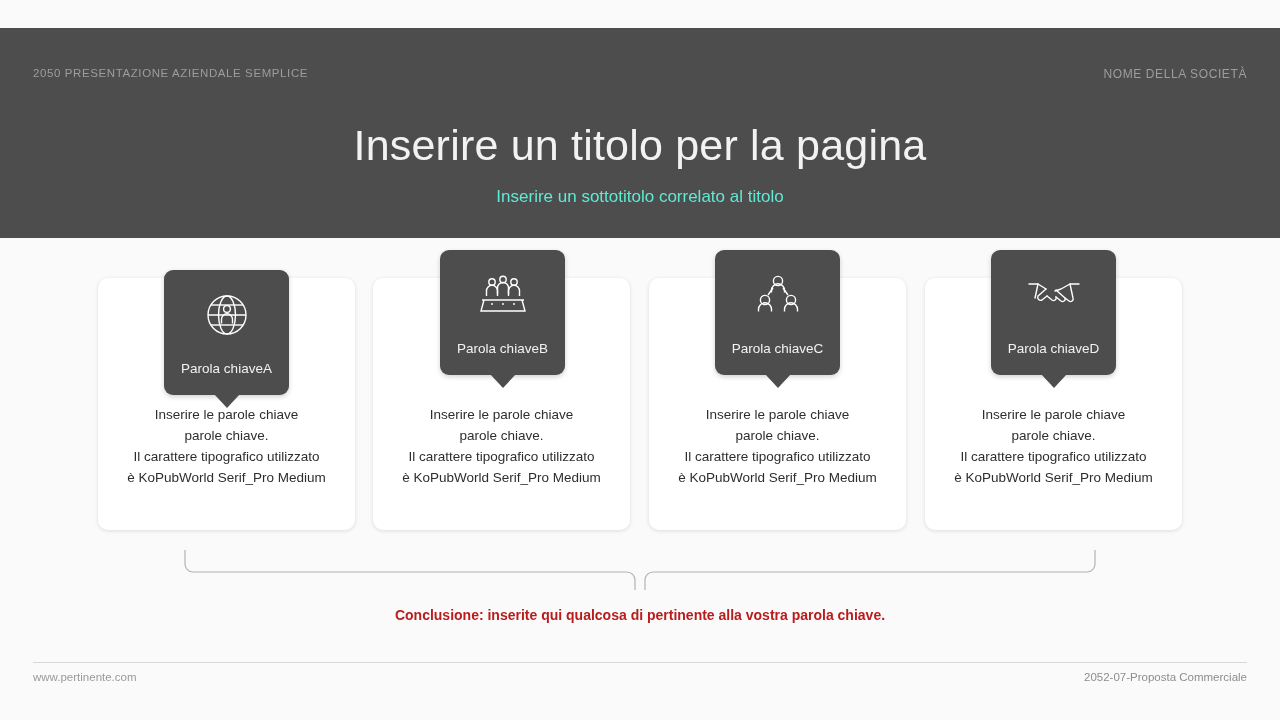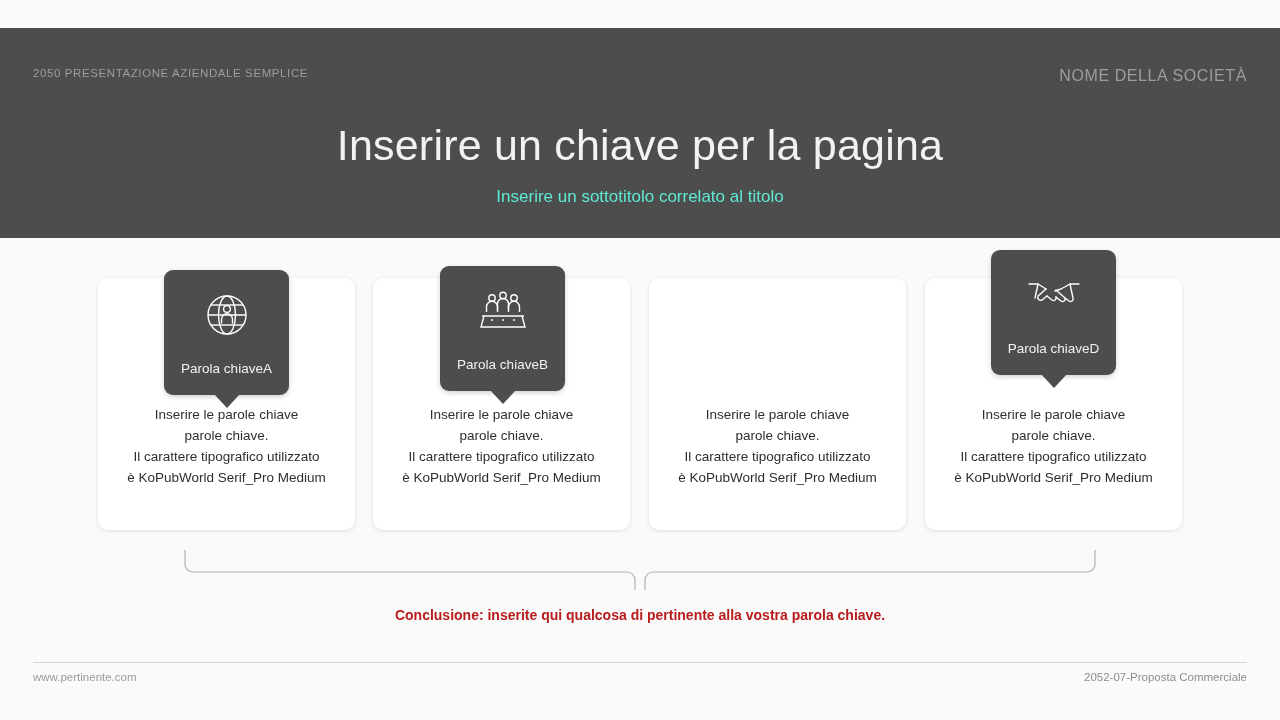--- a/index.html
+++ b/index.html
@@ -33,21 +33,21 @@
     left: 33px;
     top: 39px;
     font-size: 11.5px;
     letter-spacing: 0.6px;
     color: #9d9d9d;
   }
   .header-right {
     position: absolute;
     right: 33px;
     top: 39px;
-    font-size: 16px;
+    font-size: 12px;
     letter-spacing: 0.6px;
     color: #9d9d9d;
     text-align: right;
   }
   .title {
     position: absolute;
     left: 0;
     top: 93px;
     width: 1280px;
     text-align: center;
@@ -104,21 +104,21 @@
   .badge {
     position: absolute;
     top: 250px;
     width: 125px;
     height: 125px;
     background: #4d4d4d;
     border-radius: 9px;
     box-shadow: 0 2px 5px rgba(0,0,0,0.18);
   }
   .badge.b0 { left: 164px; margin-top: 20px; }
-  .badge.b1 { left: 440px; margin-top: 16px; }
+  .badge.b1 { left: 440px; }
   .badge.b2 { left: 715px; }
   .badge.b3 { left: 991px; }
   .badge:after {
     content: "";
     position: absolute;
     left: 50%;
     bottom: -13px;
     margin-left: -13px;
     width: 0;
     height: 0;
@@ -191,21 +191,21 @@
   }
 </style>
 </head>
 <body>
 
 <div class="slide">
 
   <div class="header">
     <div class="header-left">2050 PRESENTAZIONE AZIENDALE SEMPLICE</div>
     <div class="header-right">NOME DELLA SOCIETÀ</div>
-    <div class="title">Inserire un chiave per la pagina</div>
+    <div class="title">Inserire un titolo per la pagina</div>
     <div class="subtitle">Inserire un sottotitolo correlato al titolo</div>
   </div>
 
   <div class="cards">
     <div class="card c0">
       <div class="card-body">Inserire le parole chiave
 parole chiave.
 Il carattere tipografico utilizzato
 è KoPubWorld Serif_Pro Medium</div>
     </div>
@@ -254,20 +254,35 @@
         <path d="M22.5 25v-6a5.5 5.5 0 0 1 11 0v6"></path>
         <path d="M33.5 27v-5.2a5.5 5.5 0 0 1 11 0V27"></path>
         <path d="M7 31h42"></path>
         <path d="M9 31l-3 11h44l-3-11"></path>
         <path d="M17 34v5M28 34v5M39 34v5" stroke-dasharray="2 3"></path>
       </svg>
     </div>
     <div class="badge-label">Parola chiaveB</div>
   </div>
 
+  <div class="badge b2">
+    <div class="badge-icon">
+      <svg width="52" height="52" viewBox="0 0 52 52" fill="none" stroke="#ffffff" stroke-width="1.4">
+        <circle cx="26" cy="12" r="4.6"></circle>
+        <path d="M19.5 23.5v-2.2a6.5 6.5 0 0 1 13 0v2.2"></path>
+        <circle cx="13" cy="31" r="4.6"></circle>
+        <path d="M6.5 42.5v-2.2a6.5 6.5 0 0 1 13 0v2.2"></path>
+        <circle cx="39" cy="31" r="4.6"></circle>
+        <path d="M32.5 42.5v-2.2a6.5 6.5 0 0 1 13 0v2.2"></path>
+        <line x1="21" y1="19" x2="16" y2="26"></line>
+        <line x1="31" y1="19" x2="36" y2="26"></line>
+      </svg>
+    </div>
+    <div class="badge-label">Parola chiaveC</div>
+  </div>
 
   <div class="badge b3">
     <div class="badge-icon">
       <svg width="58" height="46" viewBox="0 0 58 46" fill="none" stroke="#ffffff" stroke-width="1.4" stroke-linejoin="round" stroke-linecap="round">
         <path d="M4 12h9l8 5"></path>
         <path d="M54 12h-9l-9 5-6 2"></path>
         <path d="M21 17l-8 7a3 3 0 0 0 4 4l5-4"></path>
         <path d="M22 24l5 4a2.6 2.6 0 0 0 4-3"></path>
         <path d="M31 25l5 4a2.6 2.6 0 0 0 4-3l-9-8"></path>
         <path d="M40 26l4 3a2.6 2.6 0 0 0 4-3l-3-14"></path>

